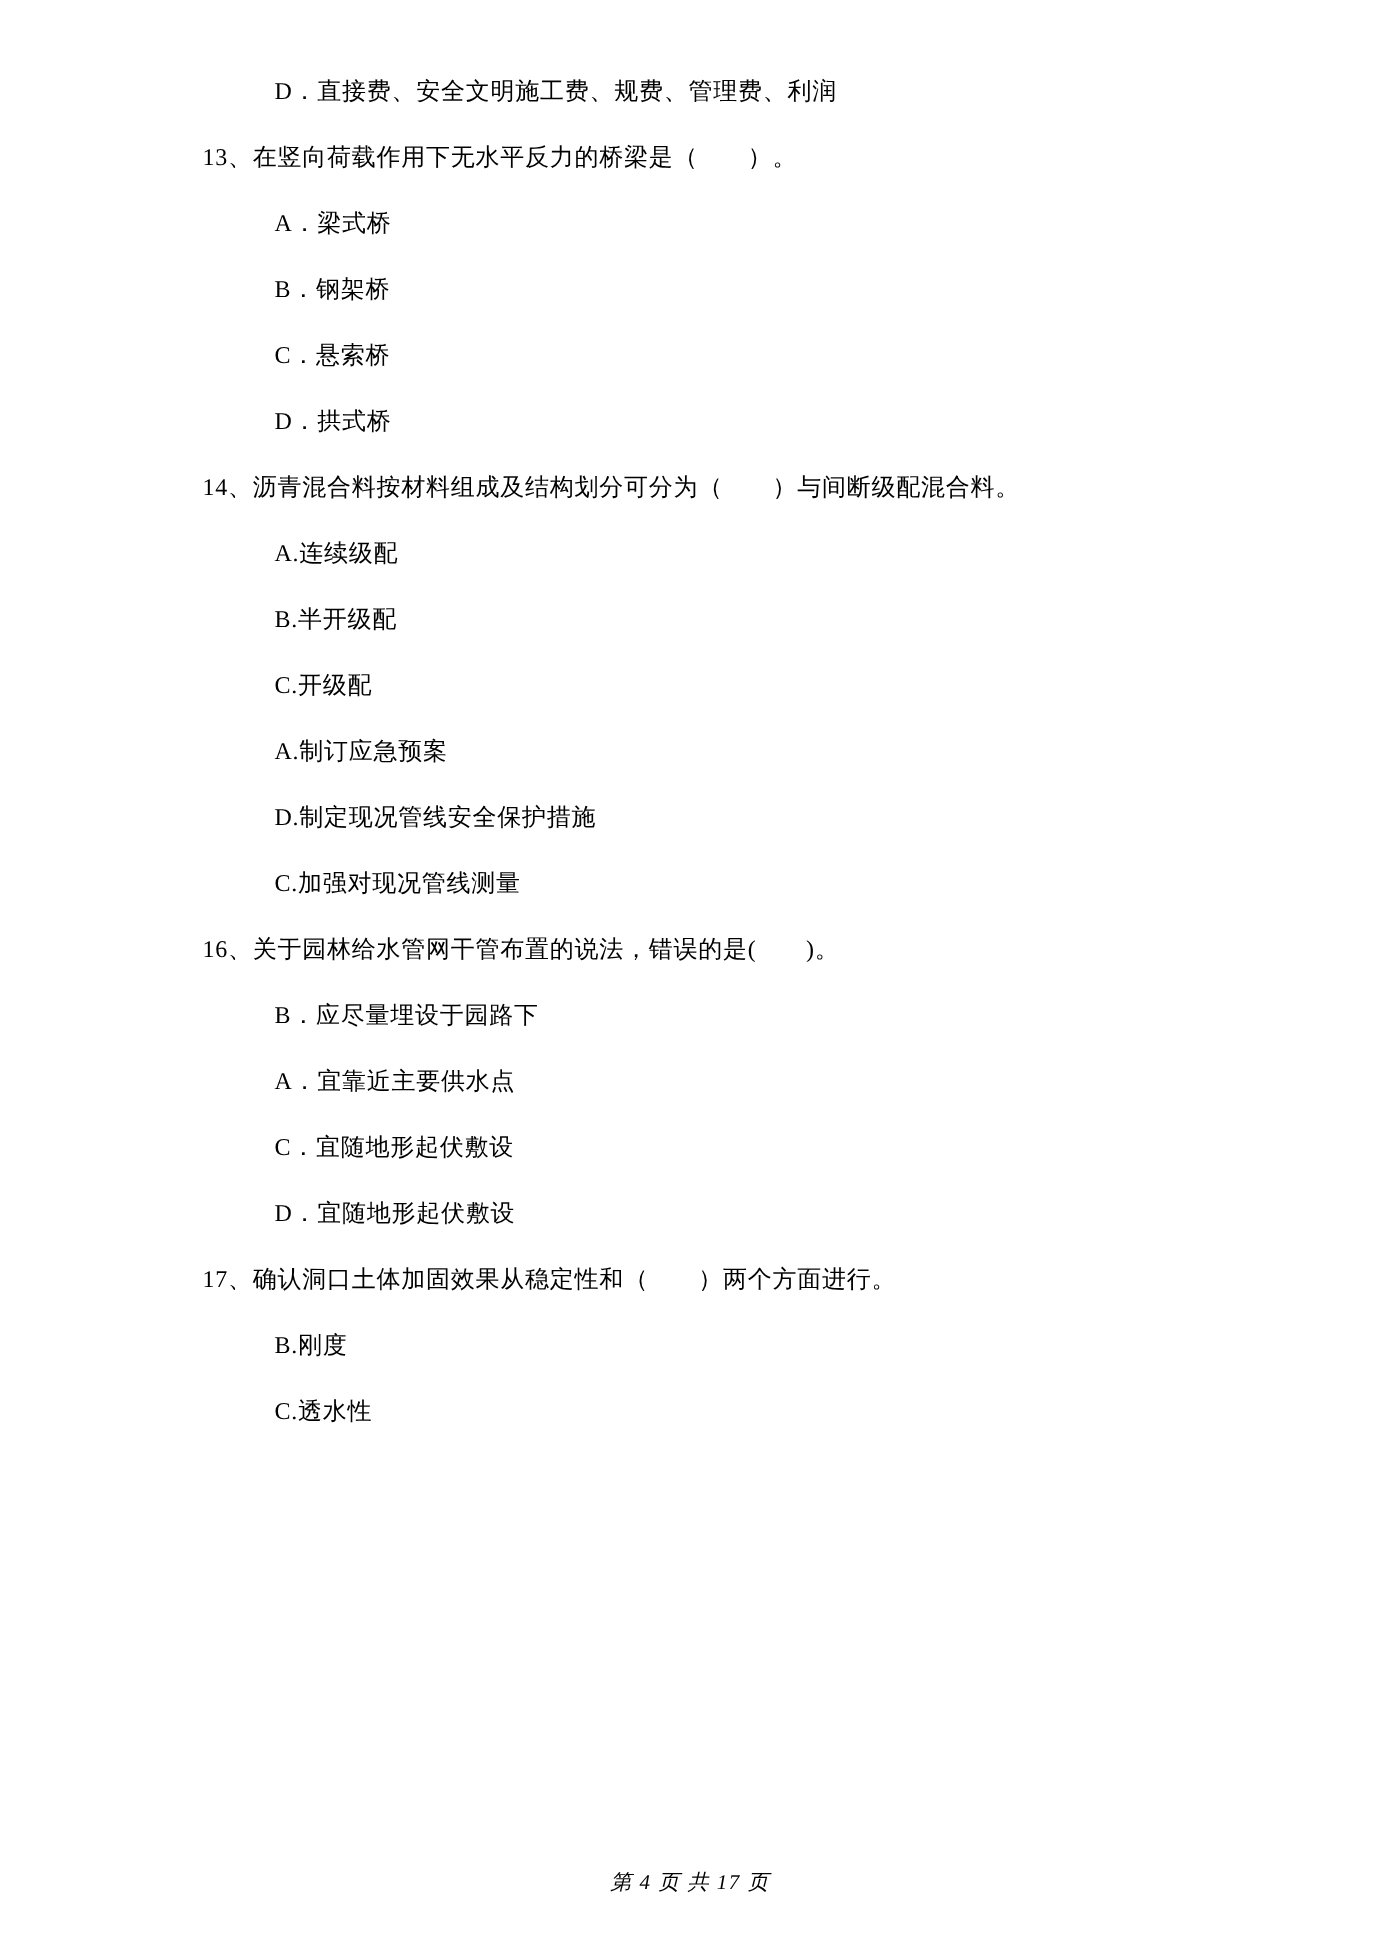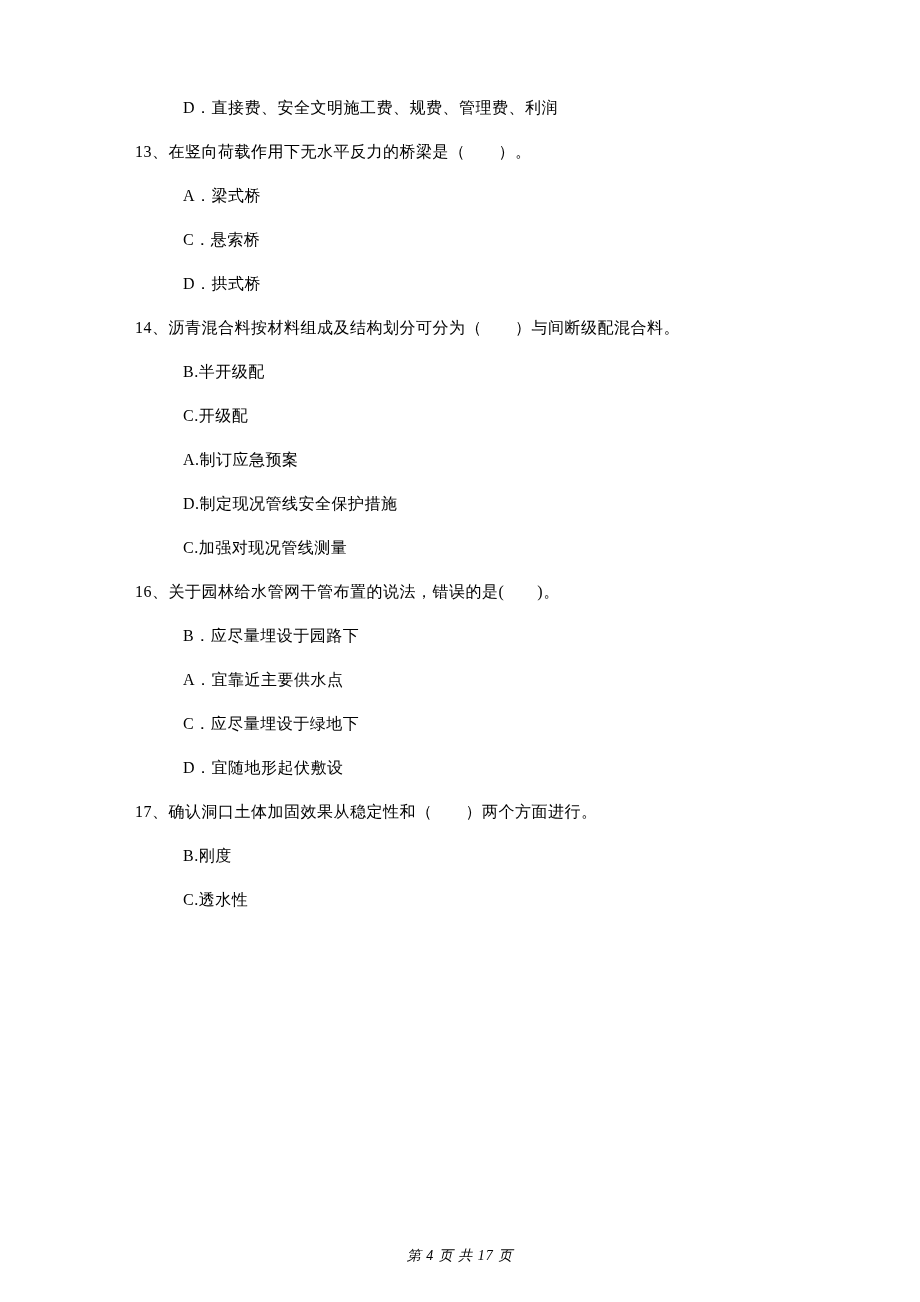--- a/index.html
+++ b/index.html
@@ -7,21 +7,21 @@
     background: #fff;
     font-family: "SimSun", "宋体", serif;
     color: #000;
     width: 920px;
     height: 1302px;
     position: relative;
     font-size: 16px;
     line-height: 1.5;
   }
   .page {
-    padding: 96px 135px 0 135px;
+    padding: 50px 135px 0 135px;
   }
   .option {
     padding-left: 48px;
     margin-bottom: 20px;
     letter-spacing: 0.5px;
   }
   .question {
     margin-bottom: 20px;
     margin-top: 8px;
     letter-spacing: 0.5px;
@@ -39,35 +39,37 @@
 </style>
 </head>
 <body>
 
 <div class="page">
 
   <div class="option">D．直接费、安全文明施工费、规费、管理费、利润</div>
 
   <div class="question">13、在竖向荷载作用下无水平反力的桥梁是（　　）。</div>
   <div class="option">A．梁式桥</div>
+  <div class="option">B．钢架桥</div>
   <div class="option">C．悬索桥</div>
   <div class="option">D．拱式桥</div>
 
   <div class="question">14、沥青混合料按材料组成及结构划分可分为（　　）与间断级配混合料。</div>
+  <div class="option">A.连续级配</div>
   <div class="option">B.半开级配</div>
   <div class="option">C.开级配</div>
 
   <div class="option">A.制订应急预案</div>
   <div class="option">D.制定现况管线安全保护措施</div>
   <div class="option">C.加强对现况管线测量</div>
 
   <div class="question">16、关于园林给水管网干管布置的说法，错误的是(　　)。</div>
   <div class="option">B．应尽量埋设于园路下</div>
   <div class="option">A．宜靠近主要供水点</div>
-  <div class="option">C．应尽量埋设于绿地下</div>
+  <div class="option">C．宜随地形起伏敷设</div>
   <div class="option">D．宜随地形起伏敷设</div>
 
   <div class="question">17、确认洞口土体加固效果从稳定性和（　　）两个方面进行。</div>
   <div class="option">B.刚度</div>
   <div class="option">C.透水性</div>
 
 </div>
 
 <div class="footer">第 4 页 共 17 页</div>
 

